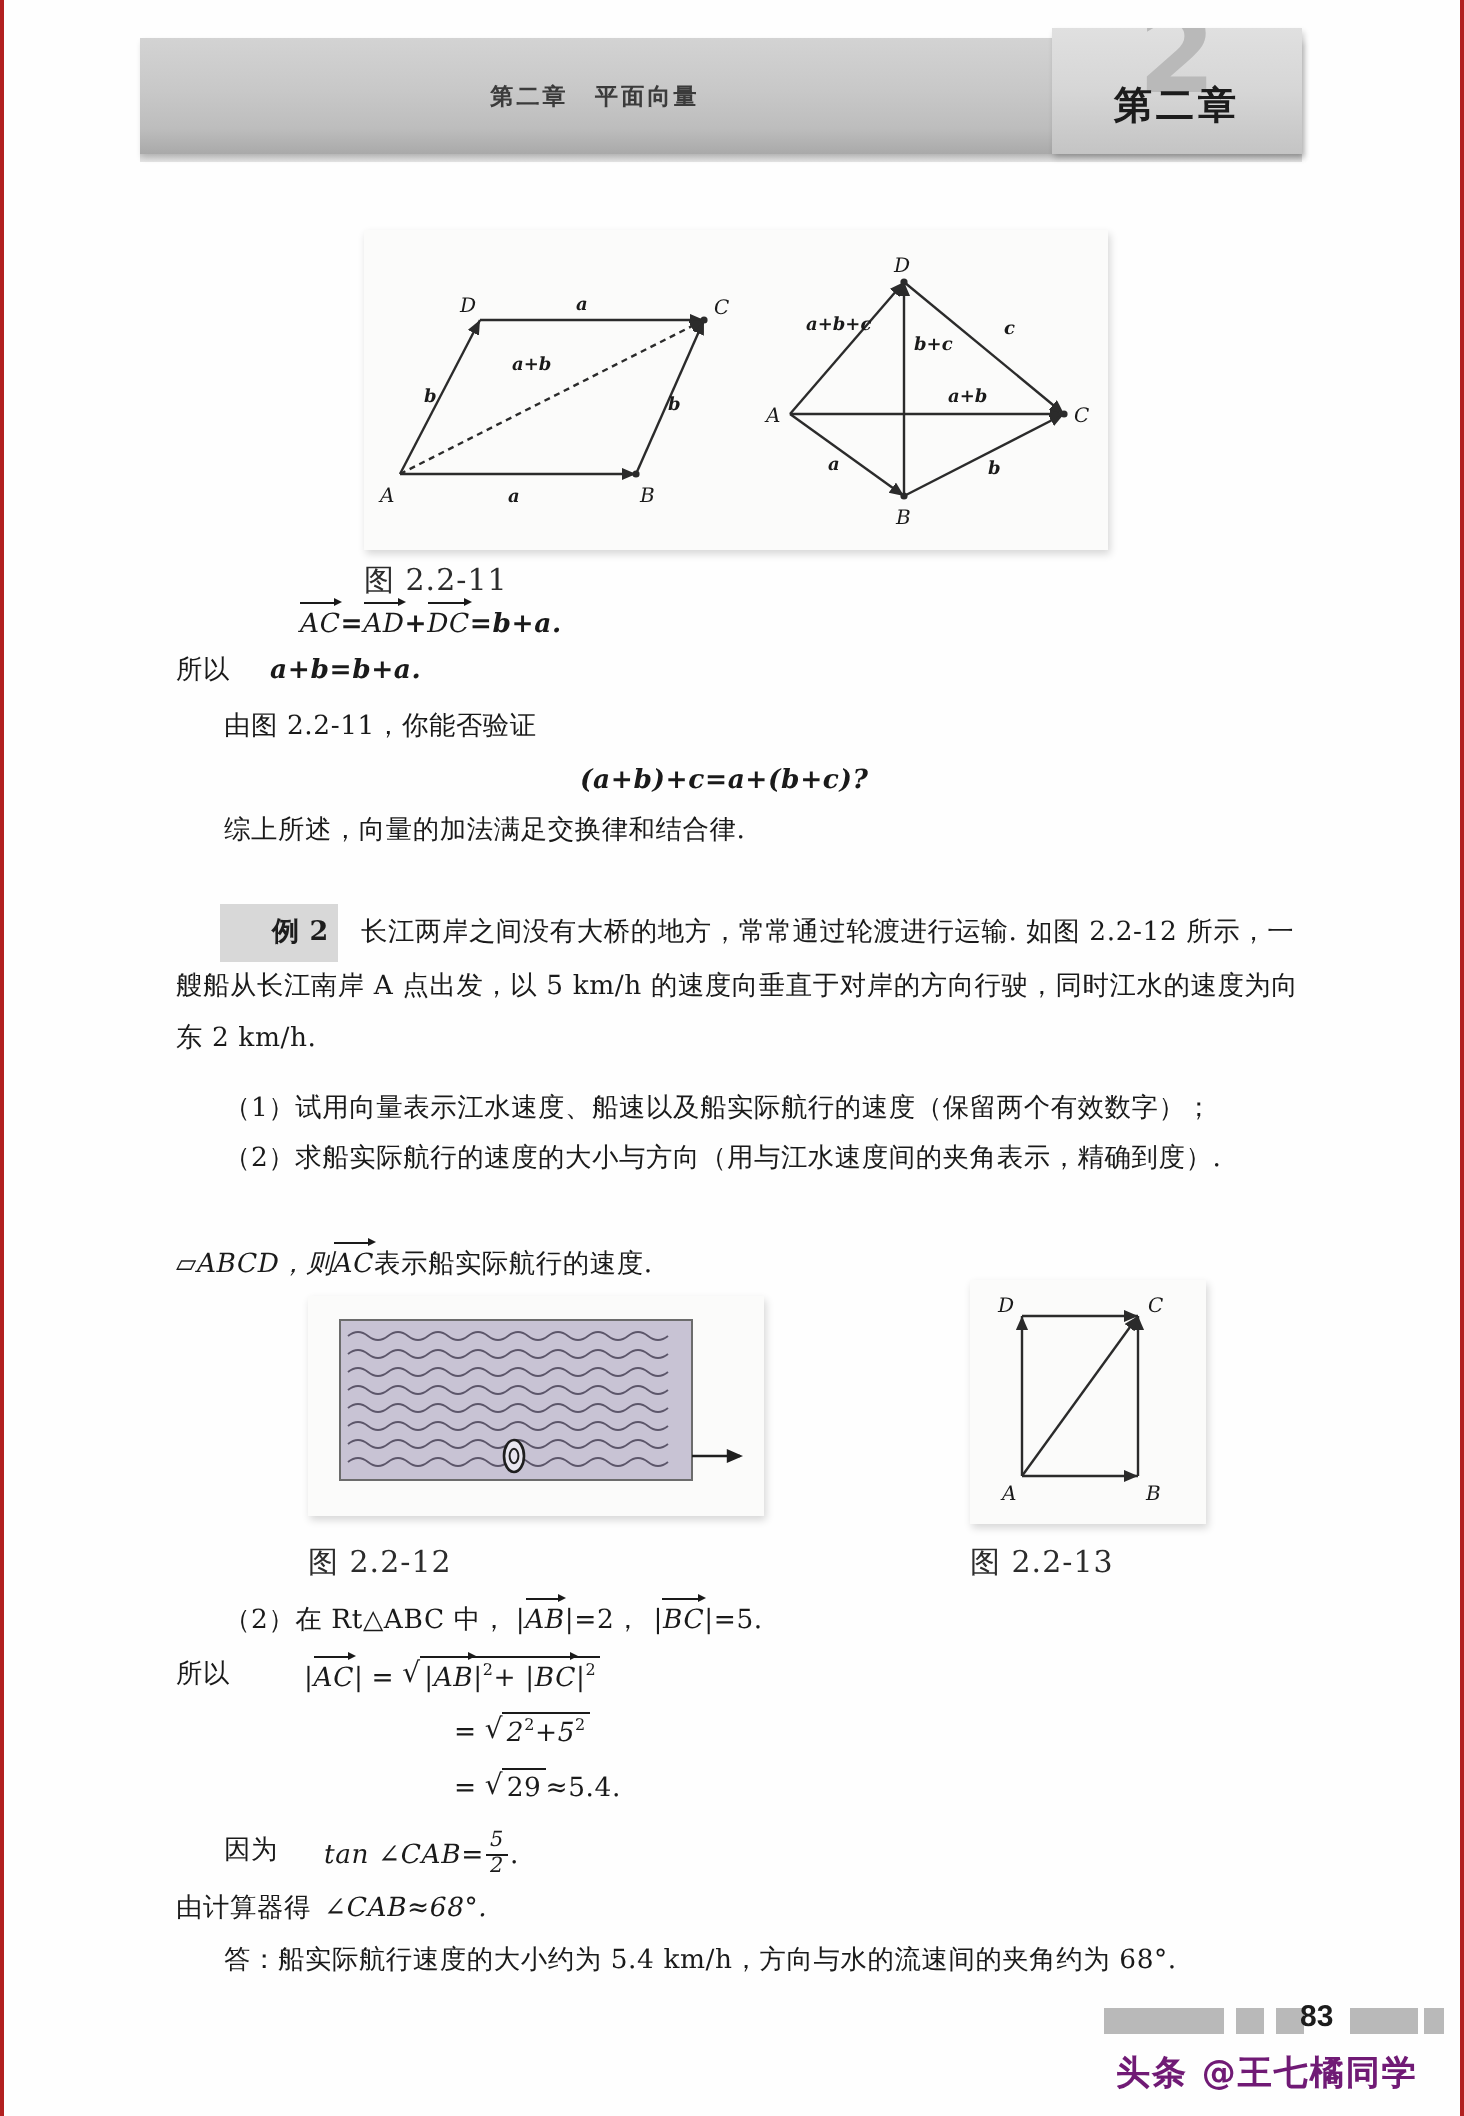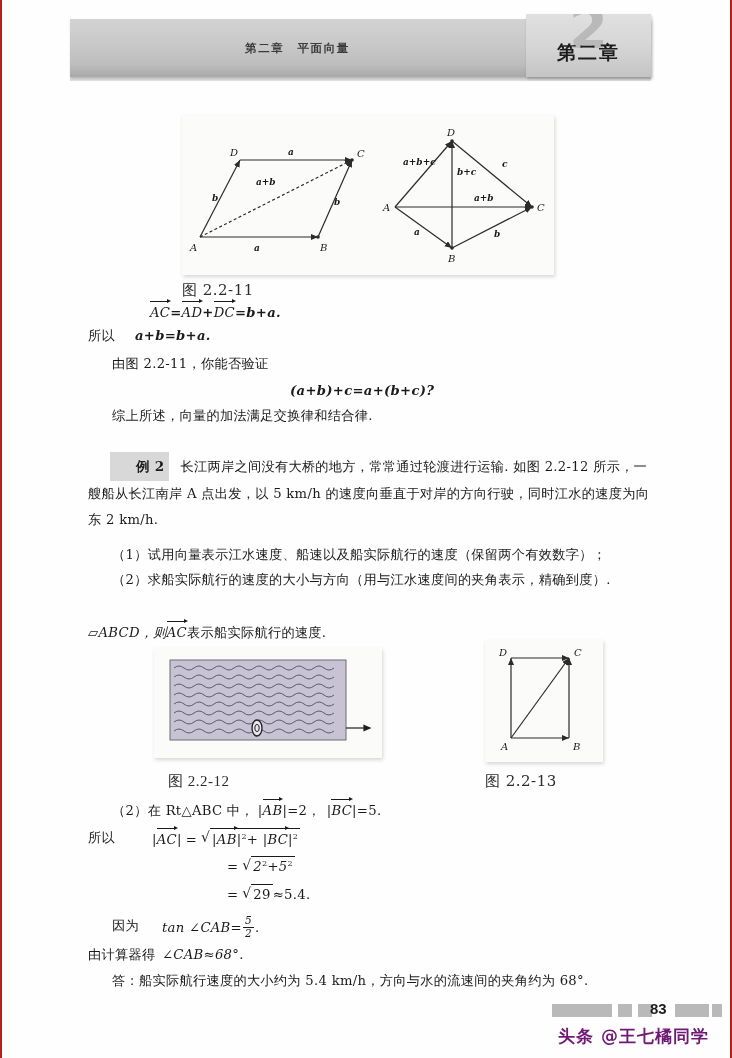--- a/index.html
+++ b/index.html
@@ -90,21 +90,21 @@
     position: absolute;
     text-align: left;
     font-size: 15px;
     color: #2c2c2c;
     letter-spacing: .5px;
     font-family: "DejaVu Serif","Liberation Serif",serif;
   }
   #cap211 { left: 180px; top: 281px; width: 372px; }
 
   #fig212 { left: 152px; top: 648px; width: 228px; height: 110px; }
-  #cap212 { left: 166px; top: 772px; width: 228px; font-family: Liberation Serif, serif; }
+  #cap212 { left: 152px; top: 772px; width: 228px; }
   #fig213 { left: 483px; top: 640px; width: 118px; height: 122px; }
   #cap213 { left: 483px; top: 772px; width: 118px; }
 
   
   .txt {
     position: absolute;
     font-family: "DejaVu Serif", "Liberation Serif", serif;
     font-size: 13.2px;
     color: #1a1a1a;
     line-height: 1.55;

